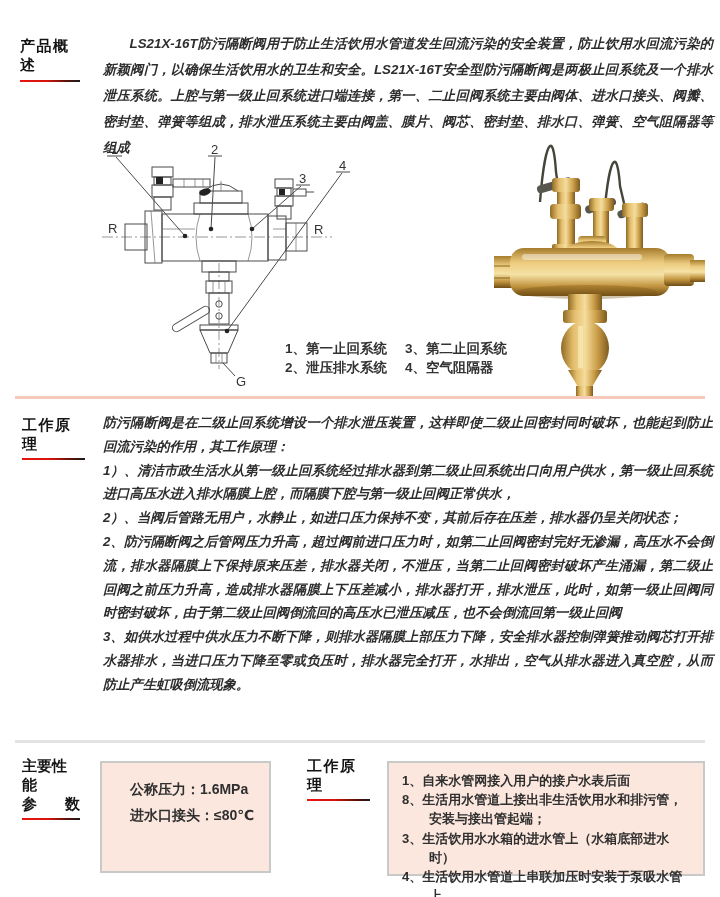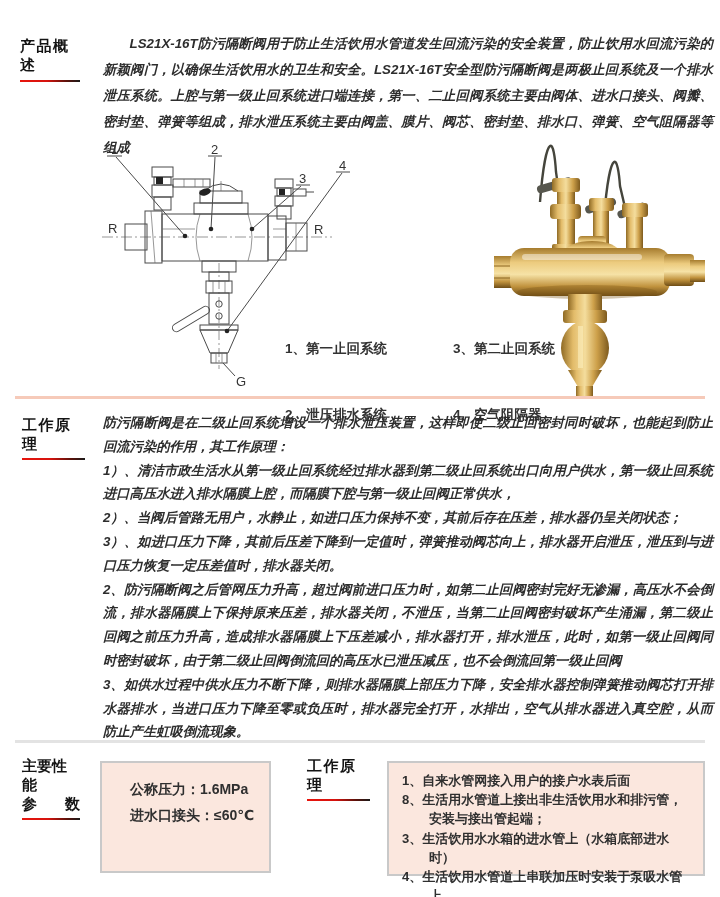--- a/index.html
+++ b/index.html
@@ -12,21 +12,21 @@
   .sec-head .rule{height:2px;margin-top:5px;background:linear-gradient(to right,#e8150d 0%,#d6130e 45%,#5a120a 78%,#1a1a1a 100%);}
   .spread{text-align:justify;text-align-last:justify;}
   .bodytext{position:absolute;font-size:13.3px;font-weight:600;color:#2d2d2d;text-align:justify;}
   .bodytext p{margin:0;font-style:italic;}
   #overview-body{left:103px;top:31px;width:610px;line-height:26px;}
   #overview-body p{text-indent:2em;}
   #principle-body{left:103px;top:411px;width:610px;line-height:23.8px;}
   #legend{
     position:absolute;left:285px;top:340px;display:grid;
     grid-template-columns:120px auto;column-gap:0;row-gap:1px;
-    font-size:13.5px;font-weight:600;color:#333;line-height:18px;white-space:nowrap;gap:48px;
+    font-size:13.5px;font-weight:600;color:#333;line-height:18px;white-space:nowrap;
   }
   .divider{position:absolute;left:15px;width:690px;height:3px;}
   #divider-1{top:396px;background:#f6cab9;}
   #divider-2{top:740px;background:#e3e3e3;}
   .pbox{
     position:absolute;background:#fbe7de;border:2px solid #c9c9c9;box-sizing:border-box;
     font-weight:600;color:#2f2f2f;
   }
   #perf-box{left:100px;top:761px;width:171px;height:112px;padding:13px 0 0 28px;font-size:14px;line-height:26px;}
   #install-box{left:387px;top:761px;width:318px;height:115px;padding:8px 8px 0 13px;font-size:13px;line-height:19.2px;}
@@ -215,39 +215,38 @@
 
 <div class="sec-head" style="left:22px;top:415px;width:63px;">
   <span>工作原理</span>
   <div class="rule"></div>
 </div>
 
 <div class="bodytext" id="principle-body">
   <p>防污隔断阀是在二级止回系统增设一个排水泄压装置，这样即使二级止回密封同时破坏，也能起到防止回流污染的作用，其工作原理：</p>
   <p>1）、清洁市政生活水从第一级止回系统经过排水器到第二级止回系统出口向用户供水，第一级止回系统进口高压水进入排水隔膜上腔，而隔膜下腔与第一级止回阀正常供水，</p>
   <p>2）、当阀后管路无用户，水静止，如进口压力保持不变，其前后存在压差，排水器仍呈关闭状态；</p>
-  <p>3）、如进口压力下降，其前后压差下降到一定值时，弹簧推动阀芯向上，排水器开启泄压，泄压到与进口压力恢复一定压差值时，排水器关闭。</p>
   <p>2、防污隔断阀之后管网压力升高，超过阀前进口压力时，如第二止回阀密封完好无渗漏，高压水不会倒流，排水器隔膜上下保持原来压差，排水器关闭，不泄压，当第二止回阀密封破坏产生涌漏，第二级止回阀之前压力升高，造成排水器隔膜上下压差减小，排水器打开，排水泄压，此时，如第一级止回阀同时密封破坏，由于第二级止回阀倒流回的高压水已泄压减压，也不会倒流回第一级止回阀</p>
   <p>3、如供水过程中供水压力不断下降，则排水器隔膜上部压力下降，安全排水器控制弹簧推动阀芯打开排水器排水，当进口压力下降至零或负压时，排水器完全打开，水排出，空气从排水器进入真空腔，从而防止产生虹吸倒流现象。</p>
 </div>
 
 <div class="divider" id="divider-2"></div>
 
 <div class="sec-head" style="left:22px;top:756px;width:58px;letter-spacing:0;">
   <div>主要性能</div>
   <div class="spread">参数</div>
   <div class="rule"></div>
 </div>
 
 <div class="pbox" id="perf-box">
   <div>
     <span>公称压力：</span><span>1.6MPa</span>
   </div>
   <div>
-    <span>进水口接头：</span><span>≤60℃</span>
+    <span>进水口接头：</span><span>≤80℃</span>
   </div>
 </div>
 
 <div class="sec-head" style="left:307px;top:756px;width:63px;">
   <span>工作原理</span>
   <div class="rule"></div>
 </div>
 
 <div class="pbox" id="install-box">
   <ul>

